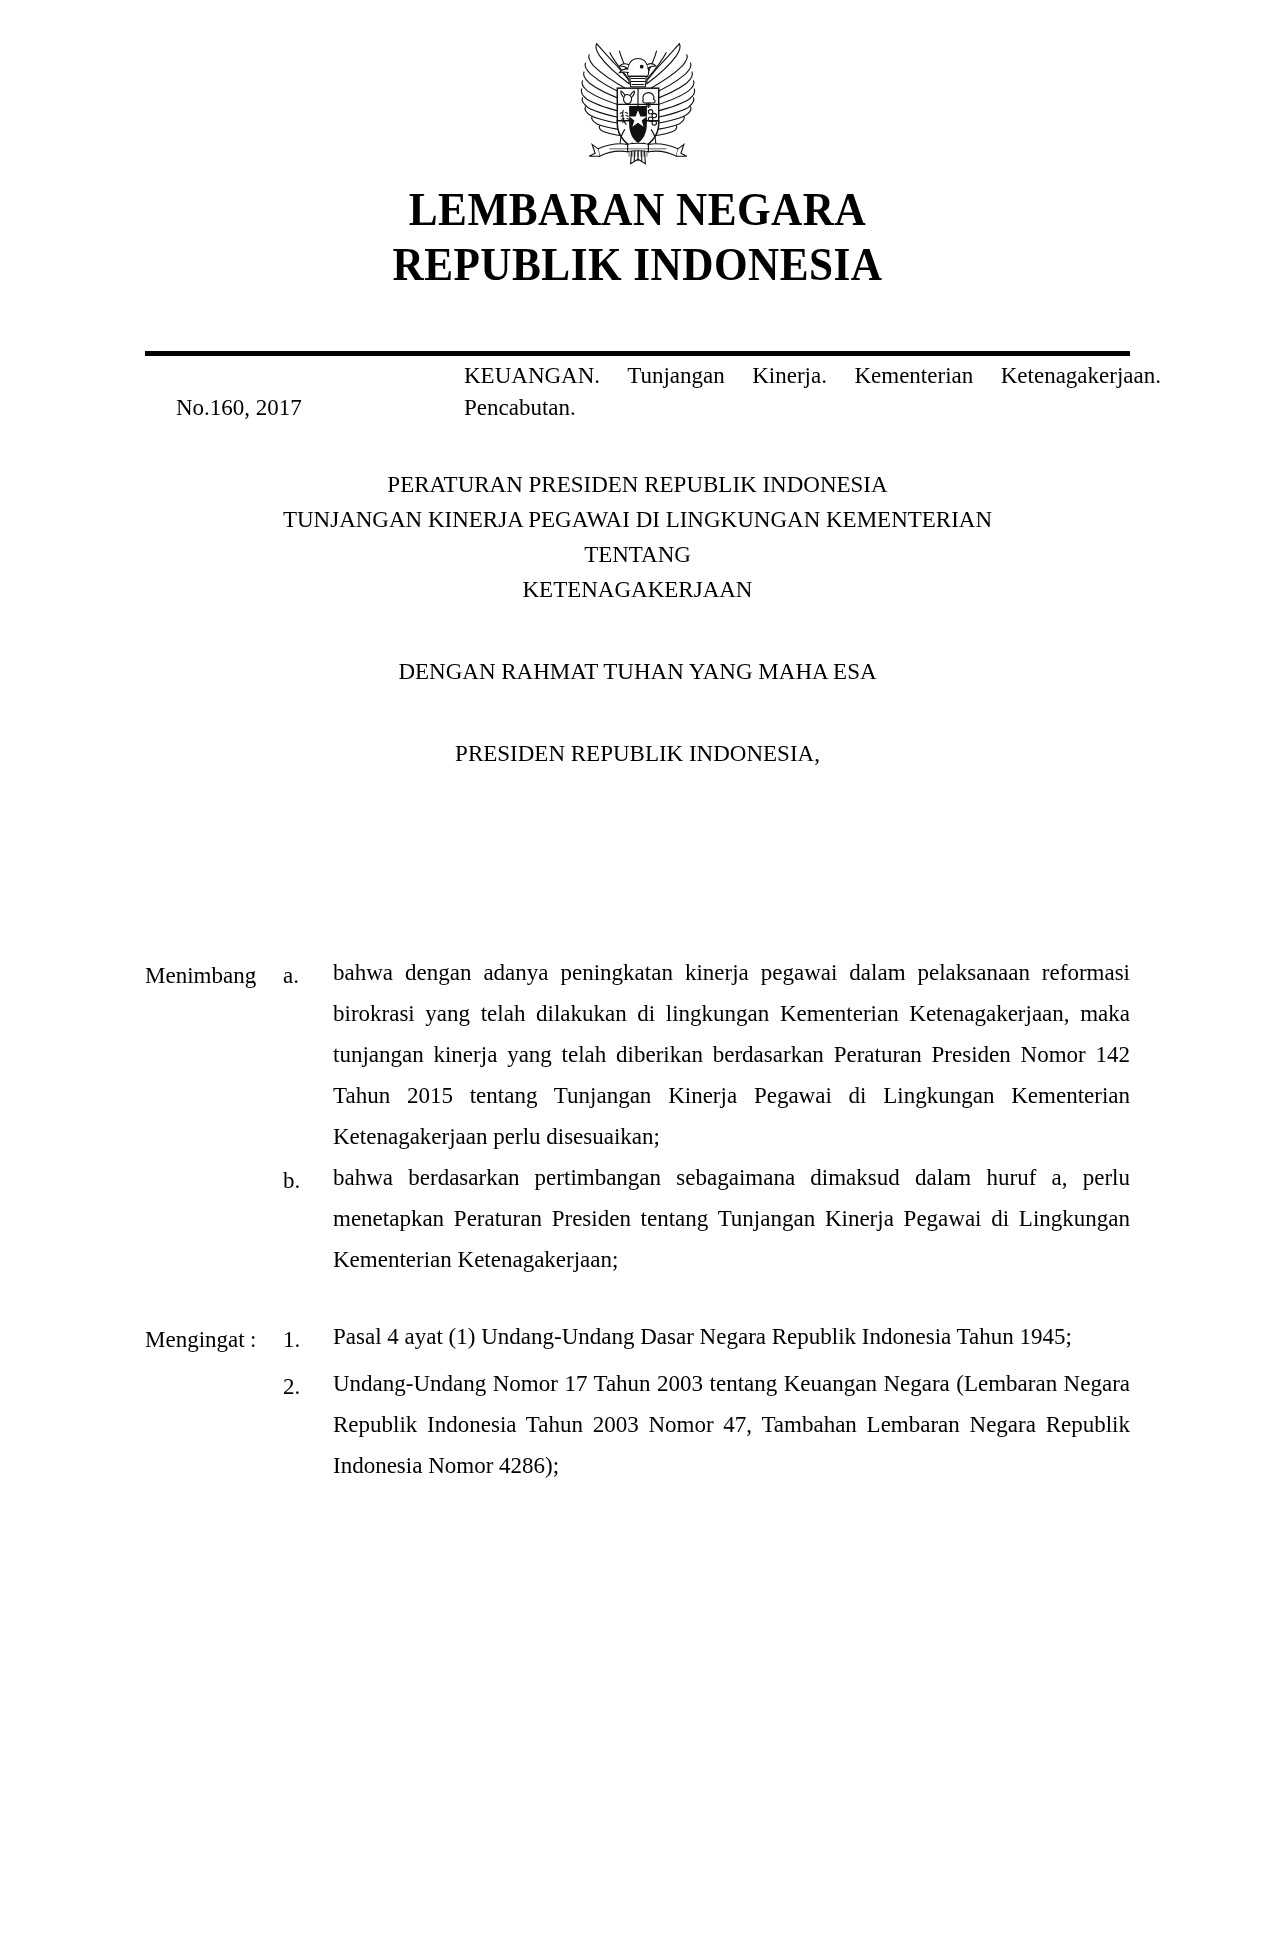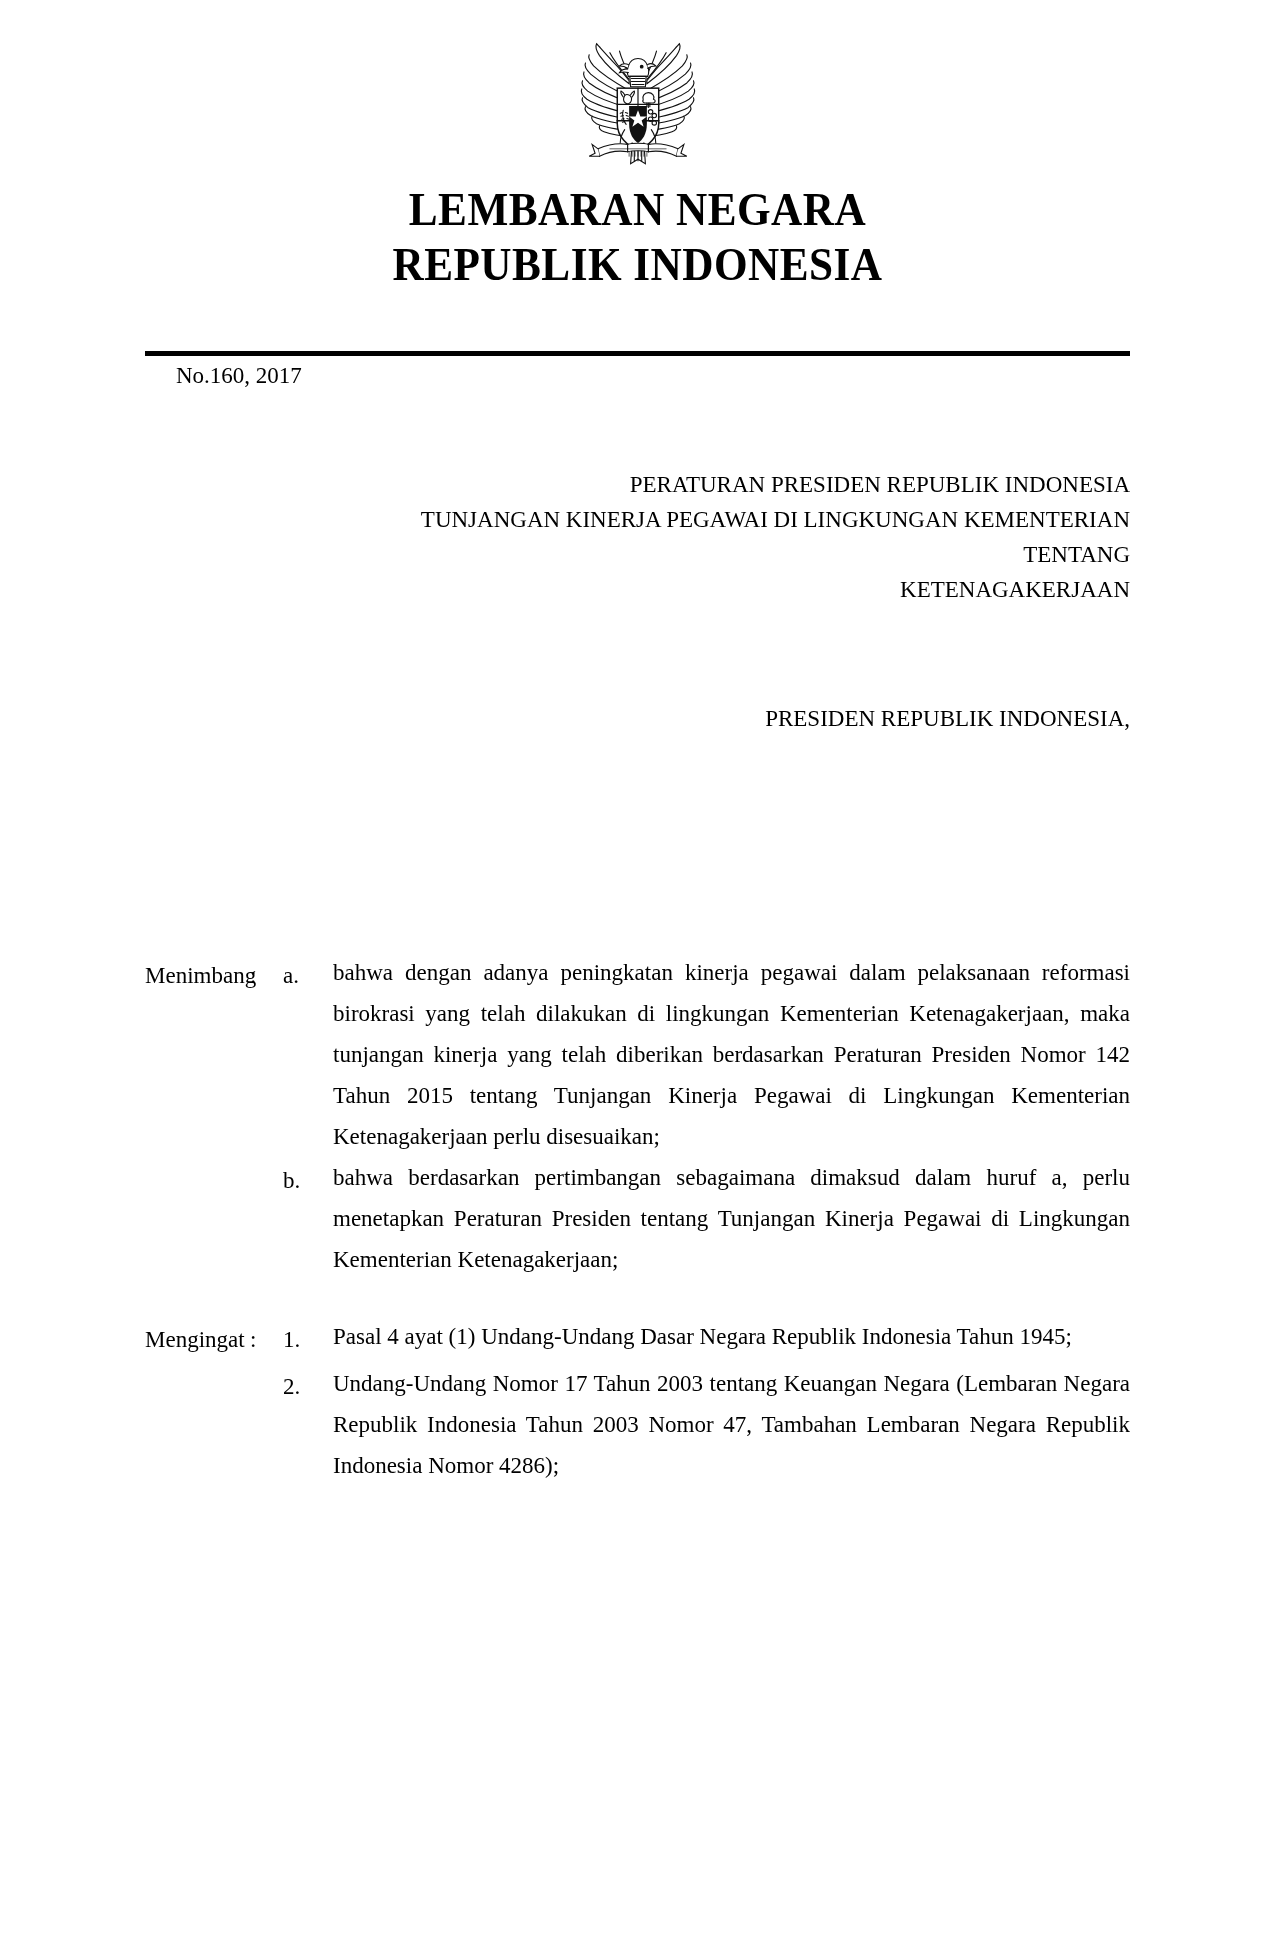--- a/index.html
+++ b/index.html
@@ -87,21 +87,21 @@
     text-align: justify;
     text-align-last: left;
   }
 
   
   .titleblock {
     position: absolute;
     left: 145px;
     top: 467px;
     width: 985px;
-    text-align: right;
+    text-align: center;
   }
   .titleblock .tline {
     font-size: 23px;
     line-height: 35px;
     white-space: nowrap;
   }
   .gap-md { height: 47px; }
 
   
   .body-area {
@@ -261,28 +261,30 @@
 
   <div class="masthead">
     <div class="masthead-line">LEMBARAN NEGARA</div>
     <div class="masthead-line">REPUBLIK INDONESIA</div>
   </div>
 
   <div class="rule"></div>
 
   <div class="no-row">
     <div class="no-label">No.160, 2017</div>
+    <div class="no-subject">KEUANGAN. Tunjangan Kinerja. Kementerian Ketenagakerjaan. Pencabutan.</div>
   </div>
 
   <div class="titleblock">
     <div class="tline">PERATURAN PRESIDEN REPUBLIK INDONESIA</div>
     <div class="tline">TUNJANGAN KINERJA PEGAWAI DI LINGKUNGAN KEMENTERIAN</div>
     <div class="tline">TENTANG</div>
     <div class="tline">KETENAGAKERJAAN</div>
     <div class="gap-md"></div>
+    <div class="tline">DENGAN RAHMAT TUHAN YANG MAHA ESA</div>
     <div class="gap-md"></div>
     <div class="tline">PRESIDEN REPUBLIK INDONESIA,</div>
   </div>
 
   <div class="body-area">
 
     <div class="clause">
       <div class="c-label">Menimbang</div>
       <div class="c-colon">:</div>
       <div class="c-items">

